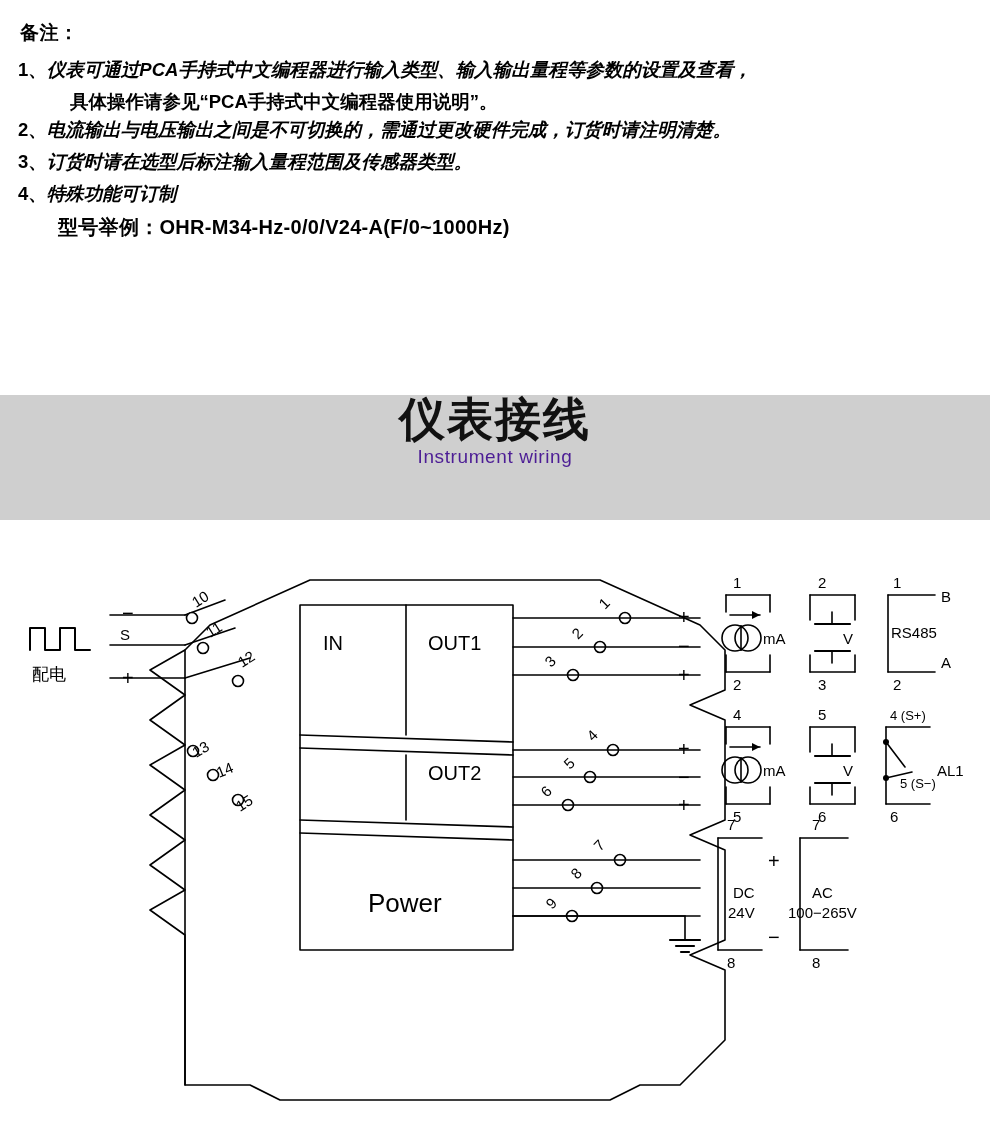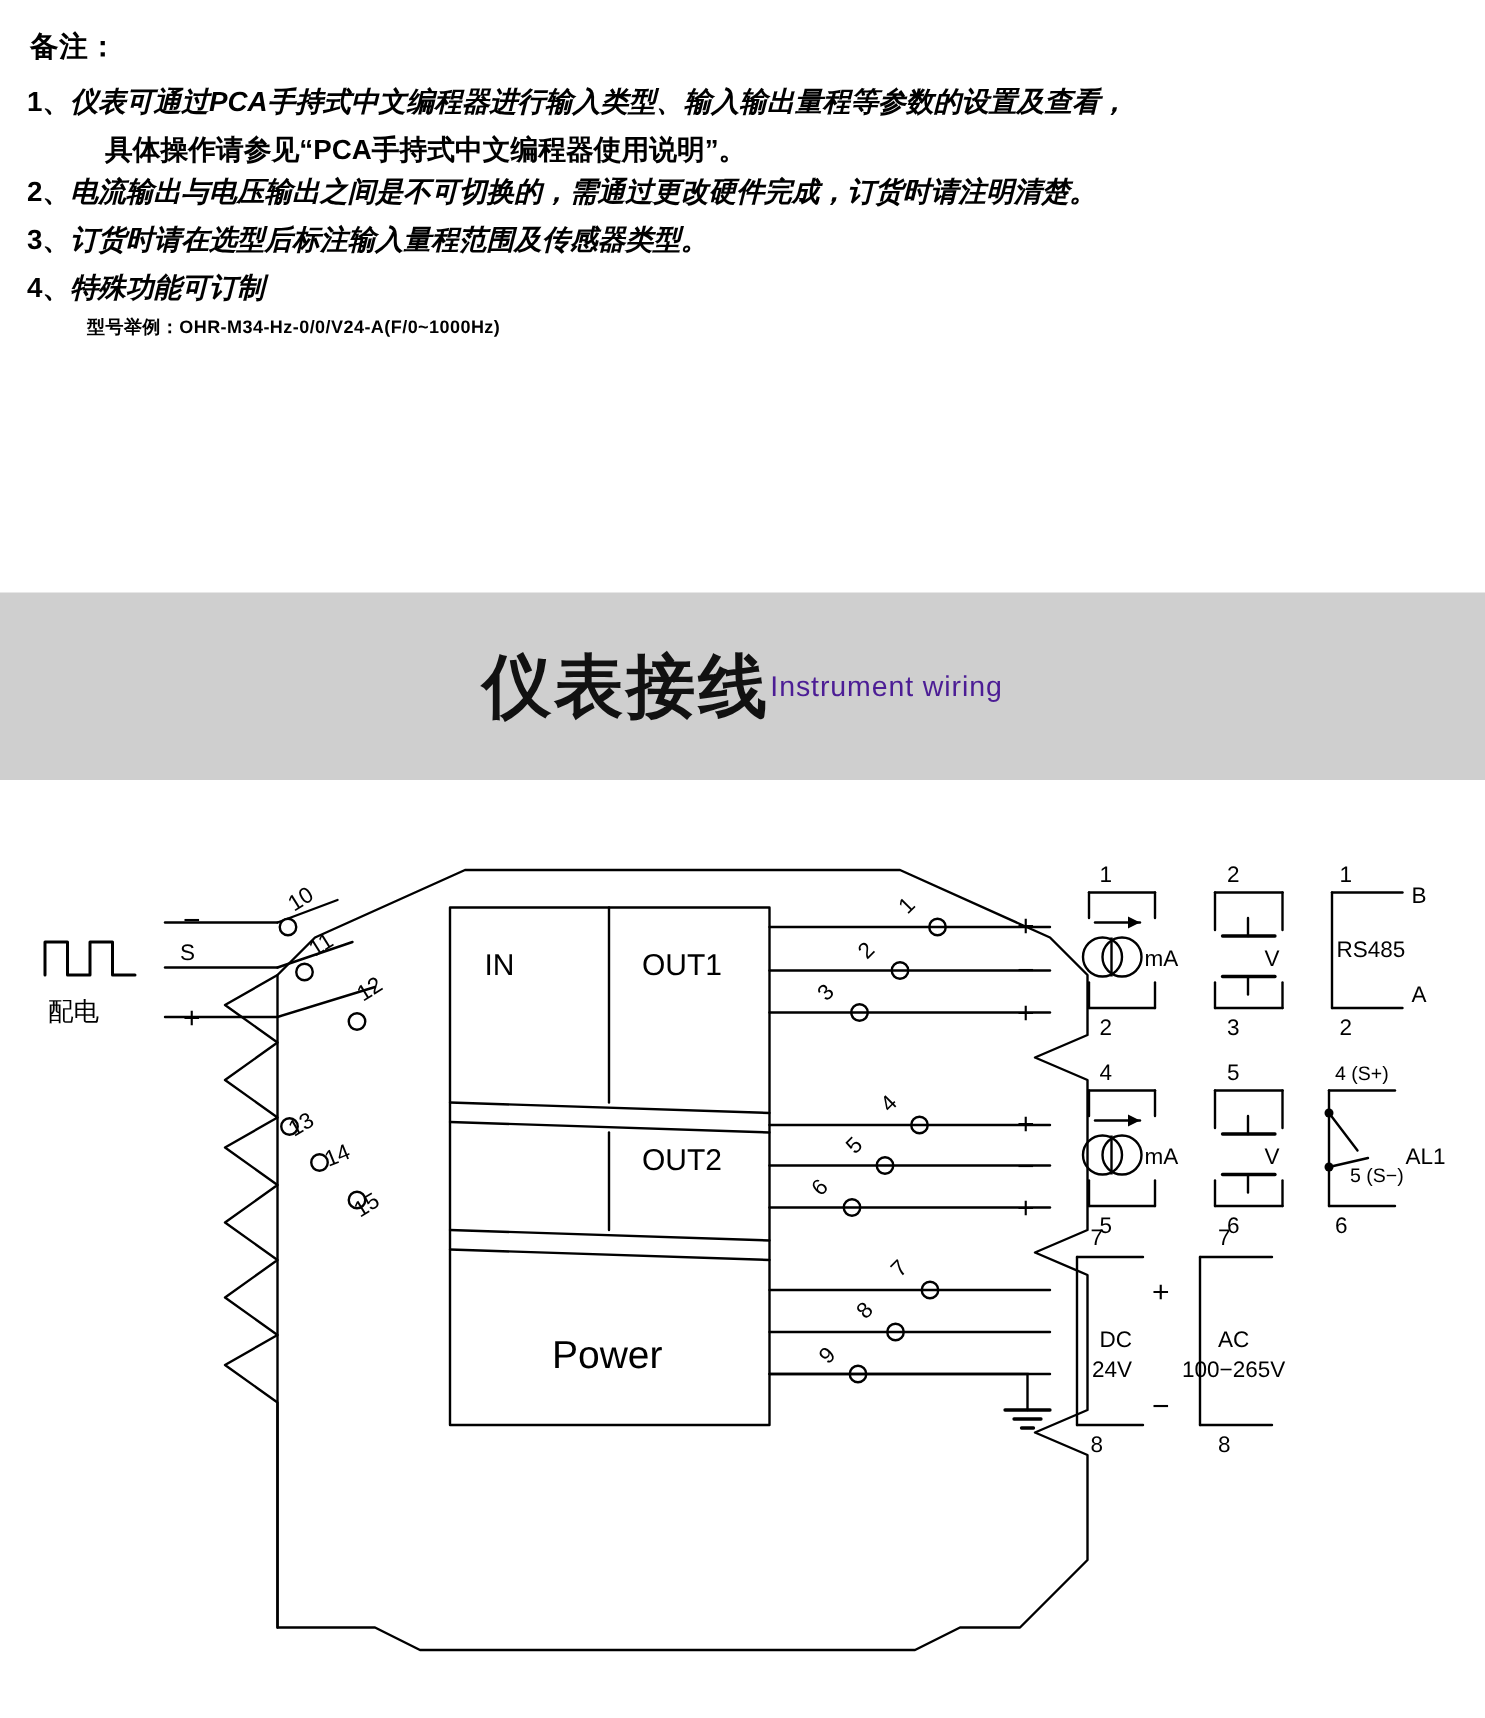--- a/index.html
+++ b/index.html
@@ -12,23 +12,23 @@
     height: 1145px;
     position: relative;
     font-family: "Liberation Sans", sans-serif;
     color: #000000;
     overflow: hidden;
   }
 
   
   .notes {
     position: absolute;
-    left: 0; top: 0;
+    left: 0; top: 16px;
     width: 866px;
-    padding: 16px 18px 0 18px;
+    padding: 2px 18px 0 18px;
     box-sizing: border-box;
   }
   .notes-title {
     font-size: 19px;
     font-weight: bold;
     letter-spacing: 0.5px;
     margin: 2px 0 10px 2px;
   }
   .note-row {
     display: flex;
@@ -46,39 +46,38 @@
     flex: 1 1 auto;
     font-style: italic;
   }
   .note-sub {
     font-size: 18.5px;
     font-weight: bold;
     line-height: 1.55;
     margin-left: 52px;
   }
   .note-sub-latin {
-    font-size: 12px;
+    font-size: 20px;
     font-weight: bold;
     line-height: 1.62;
     margin-left: 40px;
     letter-spacing: 0.3px;
   }
 
   
   .band {
     position: absolute;
     left: 0;
     top: 395px;
     width: 990px;
     height: 125px;
     background: #cfcfcf;
     display: flex;
-    flex-direction: row;
+    flex-direction: column;
     align-items: center;
-    justify-content: center;
   }
   .band-cn {
     font-size: 46px;
     font-weight: bold;
     color: #111;
     letter-spacing: 2px;
     line-height: 1.05;
   }
   .band-en {
     font-size: 19px;

